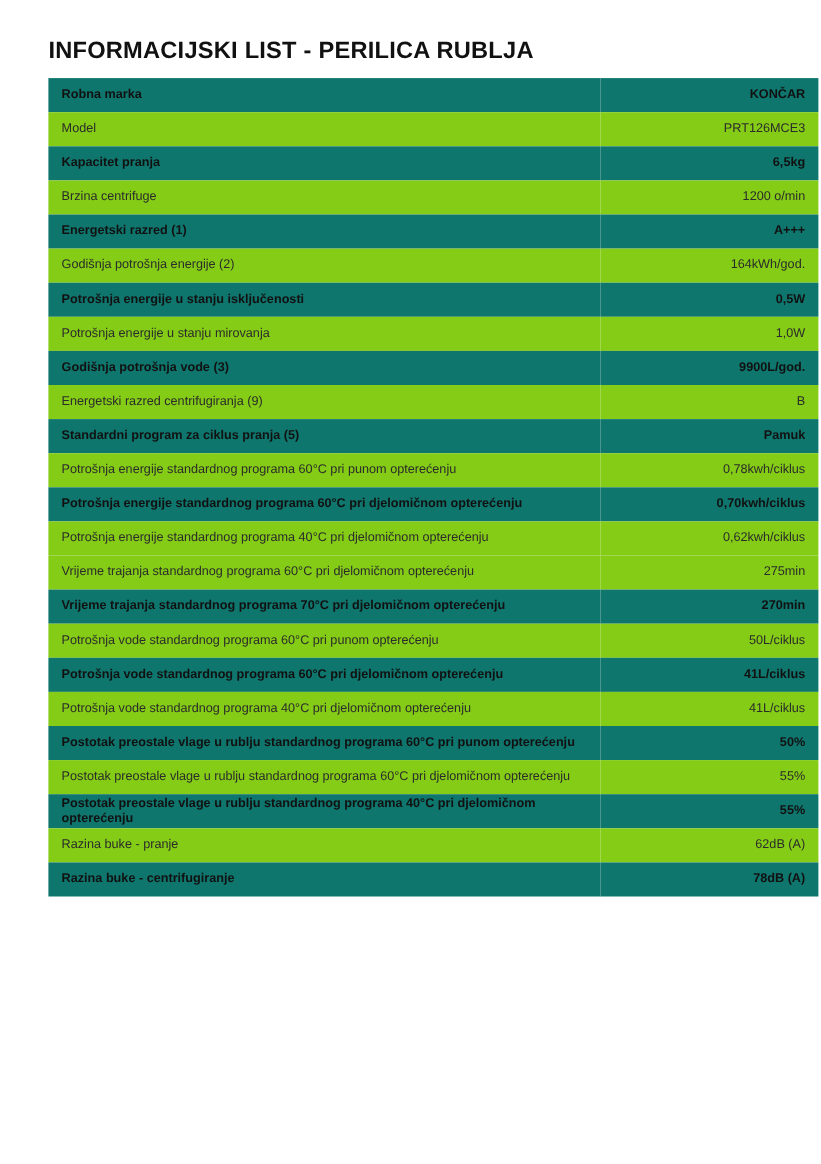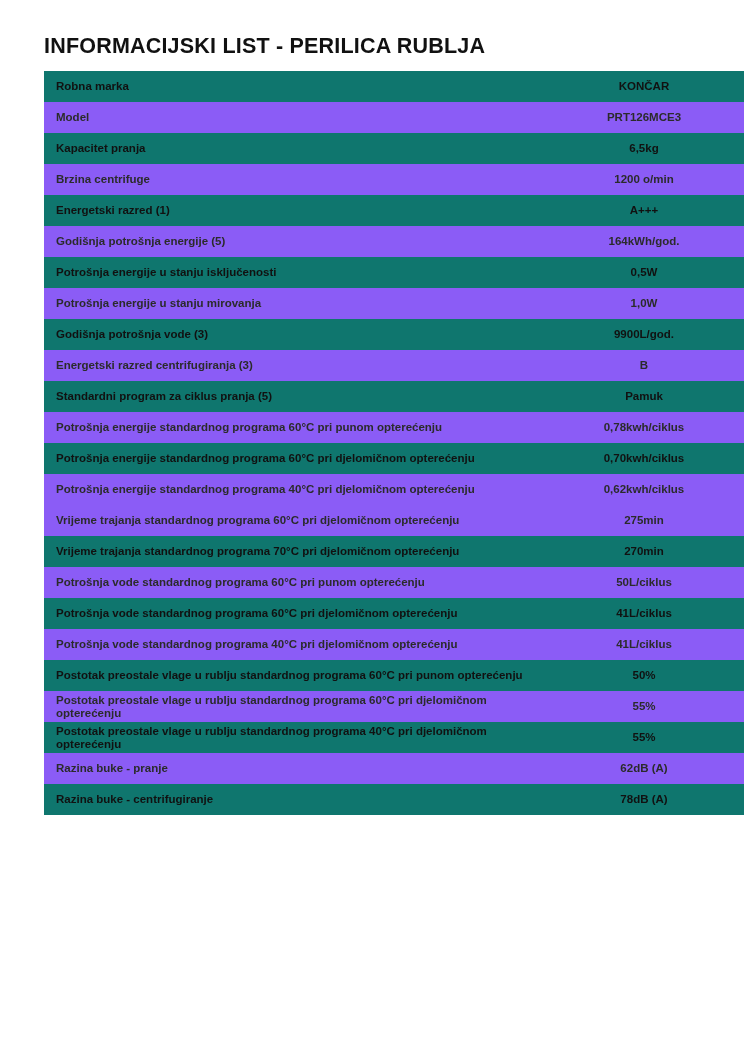--- a/index.html
+++ b/index.html
@@ -44,32 +44,32 @@
     vertical-align: middle;
     padding: 0 10px;
     font-size: 11.5px;
     line-height: 13px;
   }
   td.label {
     text-align: left;
     width: 480px;
   }
   td.value {
-    text-align: center;
+    text-align: right;
     width: 176px;
     white-space: nowrap;
   }
   tr.odd td {
     background: #0f766e;
     font-weight: bold;
     color: #111111;
   }
   tr.even td {
-    background: #8b5cf6;
-    font-weight: bold;
+    background: #84cc16;
+    font-weight: normal;
     color: #2b2b2b;
   }
   tr.odd td.label {
     padding-left: 12px;
   }
   tr.even td.label {
     padding-left: 12px;
   }
   tr.odd td.value {
     padding-right: 12px;
@@ -100,37 +100,37 @@
         </tr>
         <tr class="even">
           <td class="label">Brzina centrifuge</td>
           <td class="value">1200 o/min</td>
         </tr>
         <tr class="odd">
           <td class="label">Energetski razred  (1)</td>
           <td class="value">A+++</td>
         </tr>
         <tr class="even">
-          <td class="label">Godišnja potrošnja energije (5)</td>
+          <td class="label">Godišnja potrošnja energije (2)</td>
           <td class="value">164kWh/god.</td>
         </tr>
         <tr class="odd">
           <td class="label">Potrošnja energije u stanju isključenosti</td>
           <td class="value">0,5W</td>
         </tr>
         <tr class="even">
           <td class="label">Potrošnja energije u stanju mirovanja</td>
           <td class="value">1,0W</td>
         </tr>
         <tr class="odd">
           <td class="label">Godišnja potrošnja vode (3)</td>
           <td class="value">9900L/god.</td>
         </tr>
         <tr class="even">
-          <td class="label">Energetski razred centrifugiranja  (3)</td>
+          <td class="label">Energetski razred centrifugiranja  (9)</td>
           <td class="value">B</td>
         </tr>
         <tr class="odd">
           <td class="label">Standardni program za ciklus pranja  (5)</td>
           <td class="value">Pamuk</td>
         </tr>
         <tr class="even">
           <td class="label">Potrošnja energije standardnog programa 60°C pri punom opterećenju</td>
           <td class="value">0,78kwh/ciklus</td>
         </tr>

